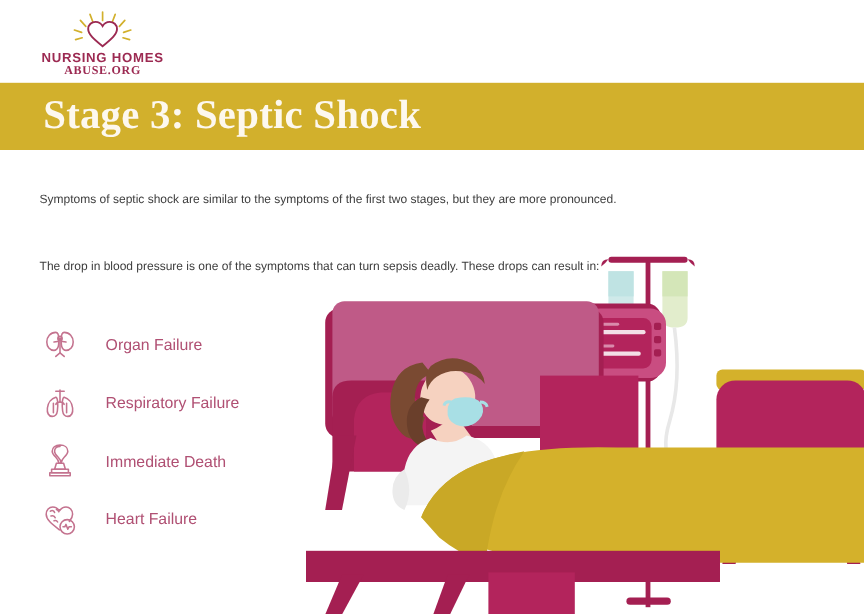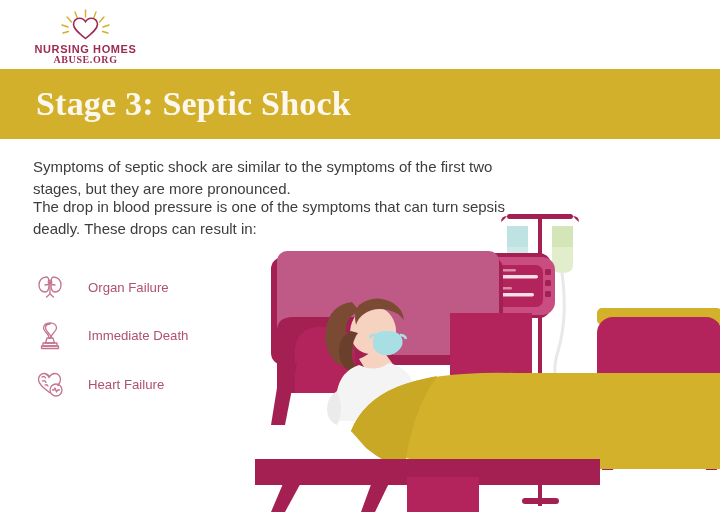--- a/index.html
+++ b/index.html
@@ -54,45 +54,45 @@
     color: #9c2a52;
     line-height: 11px;
   }
 
   
   .title-banner {
     position: absolute;
     left: 0;
     top: 69px;
     width: 720px;
-    height: 70px;
+    height: 56px;
     background: #d2b02c;
     display: flex;
     align-items: center;
   }
   .title-text {
     font-family: "Liberation Serif", serif;
     font-weight: bold;
     font-size: 34px;
     color: #fdf8ee;
     margin-left: 36px;
     letter-spacing: 0.2px;
   }
 
   
   .para {
     position: absolute;
     left: 33px;
     width: 490px;
-    font-size: 15px;
+    font-size: 10px;
     line-height: 22px;
     color: #3d3d3d;
   }
   .para-1 { top: 156px; }
-  .para-2 { top: 196px; }
+  .para-2 { top: 212px; }
 
   
   .symptom-list {
     position: absolute;
     left: 28px;
     top: 263px;
     width: 250px;
   }
   .symptom-row {
     display: flex;
@@ -171,20 +171,38 @@
             <path d="M16 11 L16 23"></path>
             <path d="M16 23 L12.5 26 M16 23 L19.5 26"></path>
             <path d="M11 14 L14 13.5 M21 14 L18 13.5"></path>
             <circle cx="16" cy="11" r="1.8"></circle>
           </g>
         </svg>
       </span>
       <span class="symptom-label">Organ Failure</span>
     </div>
 
+    <div class="symptom-row">
+      <span class="symptom-icon">
+        <svg width="32" height="32" viewBox="0 0 32 32">
+          <g fill="none" stroke="#c4738f" stroke-width="1.3" stroke-linejoin="round" stroke-linecap="round">
+            <path d="M16 5 L16 15"></path>
+            <path d="M16 15 C14.5 15 13 15.8 12.5 17"></path>
+            <path d="M16 15 C17.5 15 19 15.8 19.5 17"></path>
+            <path d="M12.5 11 C9 12 6 15.5 5.5 20 C5 24 6.5 27 9.5 27 C12 27 13.5 25 13.8 22.5
+                     C14.2 19.5 14.2 16.5 14 14.5 C13.8 12.5 13.5 11 12.5 11 Z"></path>
+            <path d="M19.5 11 C23 12 26 15.5 26.5 20 C27 24 25.5 27 22.5 27 C20 27 18.5 25 18.2 22.5
+                     C17.8 19.5 17.8 16.5 18 14.5 C18.2 12.5 18.5 11 19.5 11 Z"></path>
+            <path d="M10.5 16 L10.5 24 M21.5 16 L21.5 24"></path>
+            <path d="M12.5 6 L19.5 6"></path>
+          </g>
+        </svg>
+      </span>
+      <span class="symptom-label">Respiratory Failure</span>
+    </div>
 
     <div class="symptom-row">
       <span class="symptom-icon">
         <svg width="32" height="32" viewBox="0 0 32 32">
           <g fill="none" stroke="#c4738f" stroke-width="1.3" stroke-linejoin="round" stroke-linecap="round">
             <path d="M16 4 C13 4 11.5 6 11.5 8 C11.5 10 13 11.5 14.5 13
                      C16 14.5 17 16 17 18 L15 18 C15 16 14 14.5 12.5 13
                      C11 11.5 9.5 10 9.5 8 C9.5 5 12 2.8 16 2.8
                      C20 2.8 22.5 5 22.5 8 C22.5 10 21 11.5 19.5 13
                      C18 14.5 17 16 17 18"></path>

